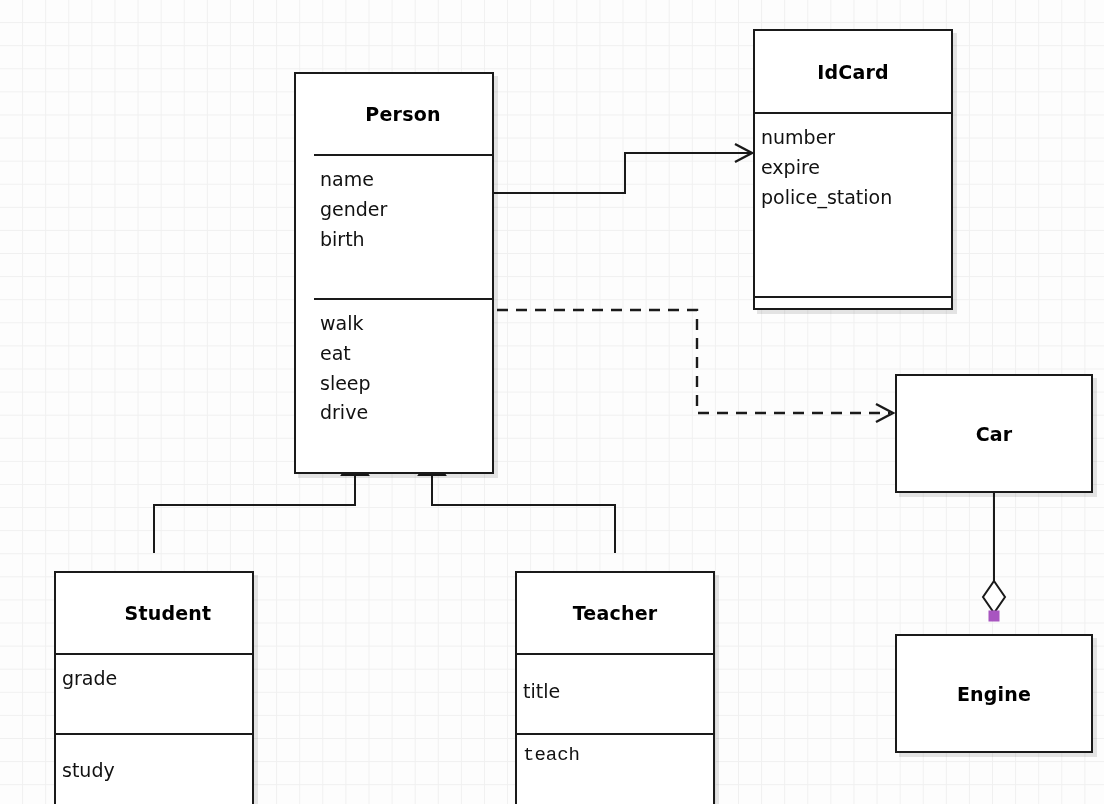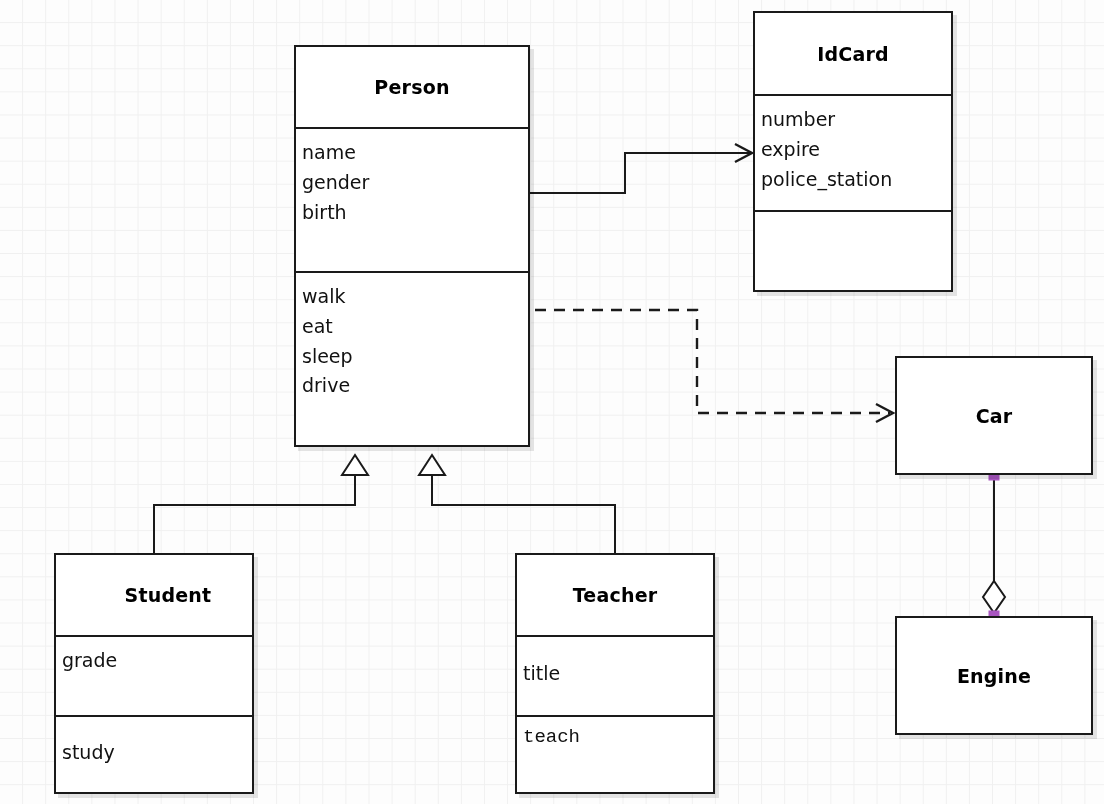--- a/index.html
+++ b/index.html
@@ -22,20 +22,21 @@
   }
   
   .uml-class {
     position: absolute;
     box-sizing: border-box;
     background: #ffffff;
     border: 2px solid #1a1a1a;
     box-shadow: 4px 4px 0 0 rgba(0,0,0,0.10);
     display: flex;
     flex-direction: column;
+    margin-top: 18px;
   }
   .compartment {
     box-sizing: border-box;
     position: relative;
     overflow: hidden;
   }
   .compartment + .compartment {
     border-top: 2px solid #1a1a1a;
   }
   .cmp-name {
@@ -135,42 +136,42 @@
 
     <g>
       <path class="edge-solid" d="M 994 475 L 994 583"></path>
       <path class="diamond-hollow" d="M 994 581 L 1005 597 L 994 613 L 983 597 Z"></path>
     </g>
   </svg>
 
   <div class="handle" style="left:994px; top:475px;"></div>
   <div class="handle" style="left:994px; top:616px;"></div>
 
-  <div class="uml-class" style="left:294px; top:45px; width:236px; height:402px;">
+  <div class="uml-class" style="left:294px; top:54px; width:200px; height:402px;padding-left:18px;">
     <div class="compartment cmp-name" style="height:80px;">
       <span>Person</span>
     </div>
     <div class="compartment cmp-list" style="height:144px;">
       <div class="member">name</div>
       <div class="member">gender</div>
       <div class="member">birth</div>
     </div>
     <div class="compartment cmp-list" style="flex:1;">
       <div class="member">walk</div>
       <div class="member">eat</div>
       <div class="member">sleep</div>
       <div class="member">drive</div>
     </div>
   </div>
 
   <div class="uml-class" style="left:753px; top:11px; width:200px; height:281px;">
     <div class="compartment cmp-name" style="height:81px;">
       <span>IdCard</span>
     </div>
-    <div class="compartment cmp-list" style="height:116px;">
+    <div class="compartment cmp-list" style="height:184px;">
       <div class="member">number</div>
       <div class="member">expire</div>
       <div class="member">police_station</div>
     </div>
     <div class="compartment cmp-empty" style="flex:1;"></div>
   </div>
 
   <div class="uml-class" style="left:895px; top:356px; width:198px; height:119px;">
     <div class="compartment cmp-name" style="flex:1;">
       <span>Car</span>

